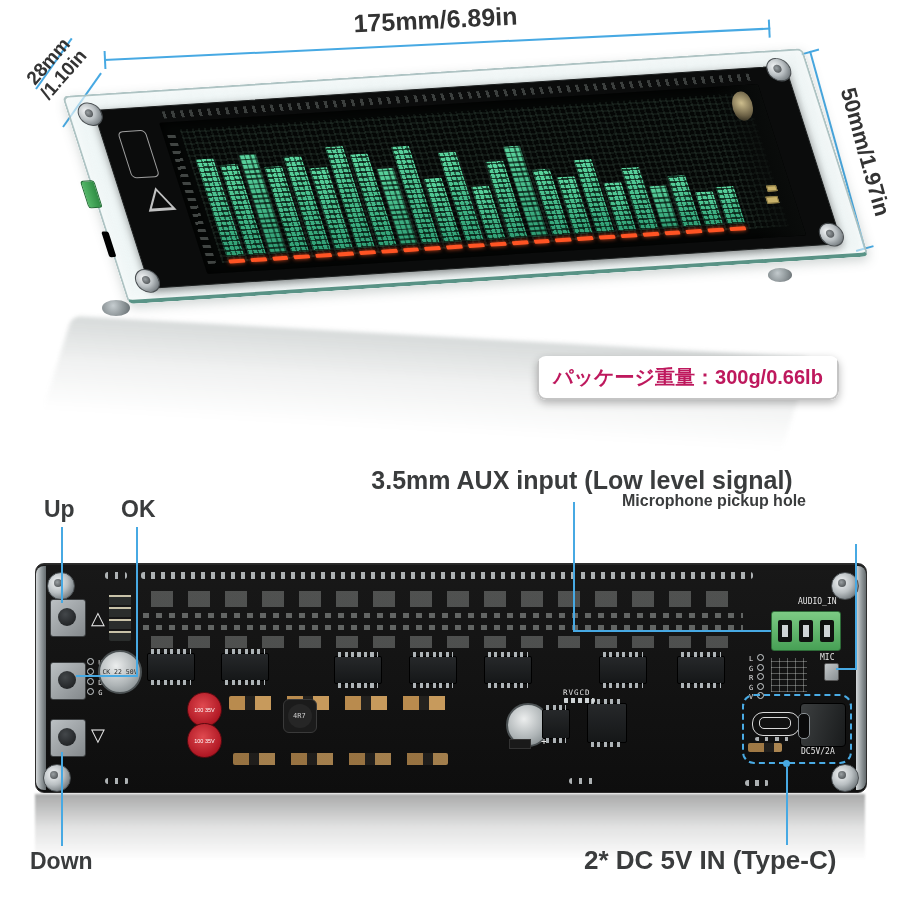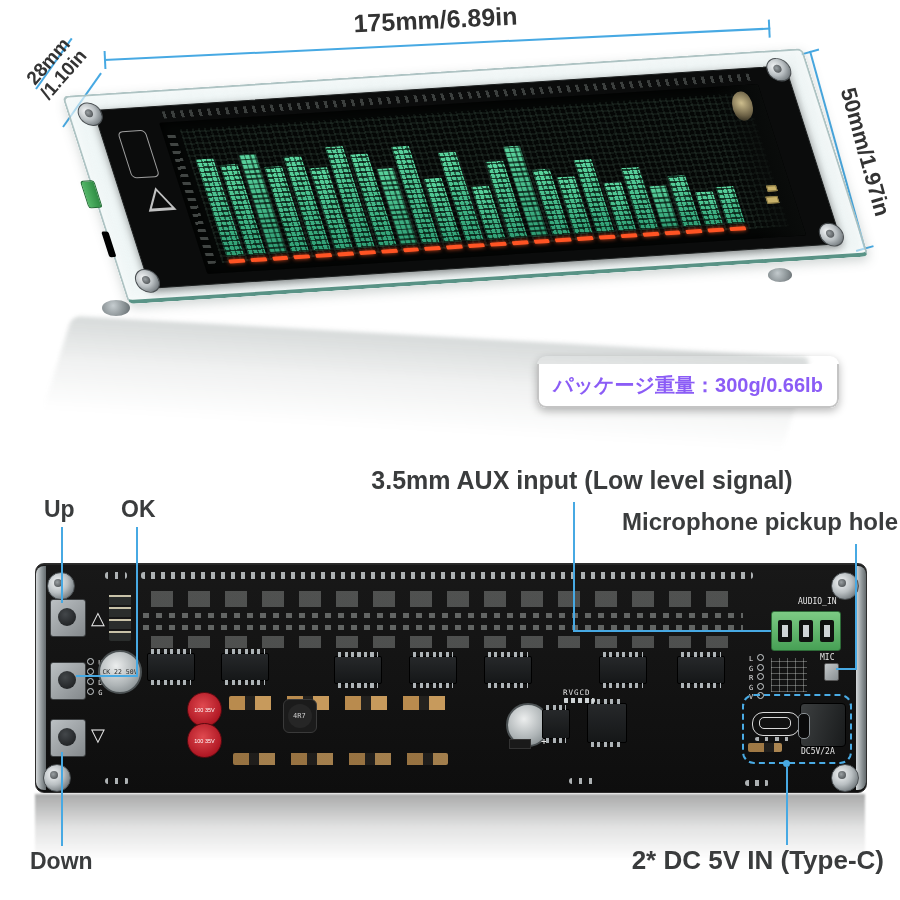--- a/index.html
+++ b/index.html
@@ -58,21 +58,21 @@
   .side-slot{left:-4px;top:138px;width:7px;height:26px;background:#000;border-radius:2px;}
   .foot{border-radius:50%;background:radial-gradient(circle at 40% 35%,#c6cdd0,#8a9295 60%,#5f666a);z-index:1;}
   .dev-reflection{left:72px;top:316px;width:740px;height:112px;transform:rotate(3.2deg) skewX(-14deg);transform-origin:0 0;
     background:linear-gradient(180deg,rgba(72,88,86,.22),rgba(112,122,120,.10) 40%,rgba(255,255,255,0) 85%);
     filter:blur(2px);border-radius:8px;z-index:0;}
 
   
   .badges{left:537px;top:356px;width:302px;border-radius:9px;box-shadow:0 3px 8px rgba(0,0,0,.28);z-index:3;overflow:hidden;}
   .badge{height:42px;display:flex;align-items:center;justify-content:center;font-weight:bold;font-size:20px;white-space:nowrap;}
   .badge-dark{background:var(--badge-dark);color:#fff;border:2px solid var(--badge-dark);border-radius:9px 9px 0 0;}
-  .badge-light{background:#fff;color:#8b5cf6;border:2px solid #c4c4c4;border-top:none;border-radius:0 0 9px 9px;margin-top:8px;}
+  .badge-light{background:#fff;color:#be185d;border:2px solid #c4c4c4;border-top:none;border-radius:0 0 9px 9px;}
 
   
   .pcb{left:35px;top:563px;width:830px;height:228px;background:linear-gradient(180deg,#181818,#0e0e0e);
     border:1px solid #2e2e2e;border-radius:9px;z-index:4;box-shadow:inset 0 1px 0 rgba(255,255,255,.07);}
   .rail{top:2px;bottom:2px;width:10px;opacity:.9;background:linear-gradient(90deg,#eaeef0,#9aa2a5 60%,#6d7477);}
   .pads{background:repeating-linear-gradient(90deg,#c9ced0 0 3.5px,transparent 3.5px 10px);height:7px;border-radius:3px;opacity:.85;}
   .strip-comp{height:16px;background:repeating-linear-gradient(90deg,transparent 0 8px,rgba(195,200,197,.33) 8px 30px,transparent 30px 37px);}
   .strip-res{height:5px;background:repeating-linear-gradient(90deg,rgba(175,180,177,.5) 0 6px,transparent 6px 13px);}
   .strip-tan{background:repeating-linear-gradient(90deg,#b98b4e 0 16px,#23211e 16px 26px,#c79a5c 26px 42px,transparent 42px 58px);border-radius:2px;}
   .strip-dark{background:repeating-linear-gradient(90deg,#33383 0 2px,#383c3b 0 22px,transparent 22px 34px);border-radius:2px;}
@@ -250,22 +250,22 @@
 </div>
 
 <div class="abs badges">
   <div class="badge badge-light">パッケージ重量：300g/0.66lb</div>
 </div>
 
 <div class="abs ann" style="left:44px;top:496px;font-size:23px;">Up</div>
 <div class="abs ann" style="left:121px;top:496px;font-size:23px;">OK</div>
 <div class="abs ann" style="left:30px;top:848px;font-size:23px;">Down</div>
 <div class="abs ann" style="left:352px;top:466px;width:460px;text-align:center;font-size:25px;">3.5mm AUX input (Low level signal)</div>
-<div class="abs ann" style="left:622px;top:508px;width:266px;text-align:right;font-size:24px;">Microphone pickup hole</div>
-<div class="abs ann" style="left:584px;top:845px;width:300px;text-align:right;font-size:26px;">2* DC 5V IN (Type-C)</div>
+<div class="abs ann" style="left:622px;top:492px;width:266px;text-align:left;font-size:16px;">Microphone pickup hole</div>
+<div class="abs ann" style="left:584px;top:845px;width:300px;text-align:left;font-size:26px;">2* DC 5V IN (Type-C)</div>
 
 <div class="abs leader" style="left:61px;top:527px;width:2px;height:76px;"></div>
 <div class="abs leader" style="left:136px;top:527px;width:2px;height:150px;"></div>
 <div class="abs leader" style="left:76px;top:675px;width:62px;height:2px;"></div>
 <div class="abs leader" style="left:61px;top:752px;width:2px;height:94px;"></div>
 <div class="abs leader" style="left:573px;top:502px;width:2px;height:130px;"></div>
 <div class="abs leader" style="left:573px;top:630px;width:198px;height:2px;"></div>
 <div class="abs leader" style="left:855px;top:544px;width:2px;height:126px;"></div>
 <div class="abs leader" style="left:836px;top:668px;width:21px;height:2px;"></div>
 <div class="abs leader" style="left:783px;top:760px;width:7px;height:7px;border-radius:50%;"></div>

